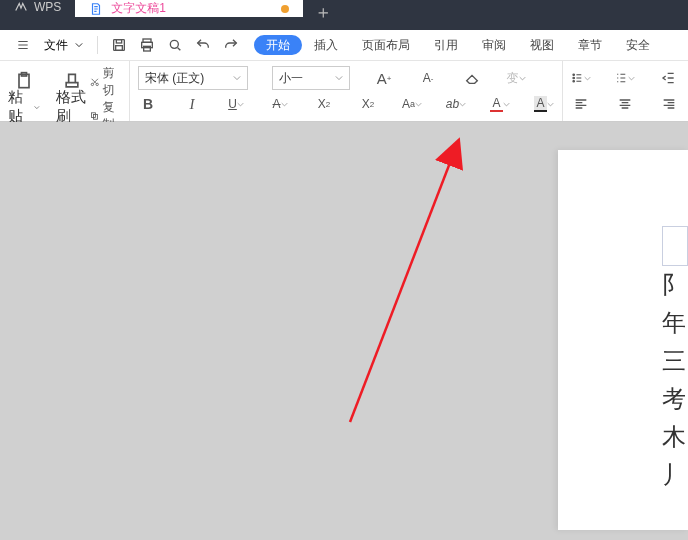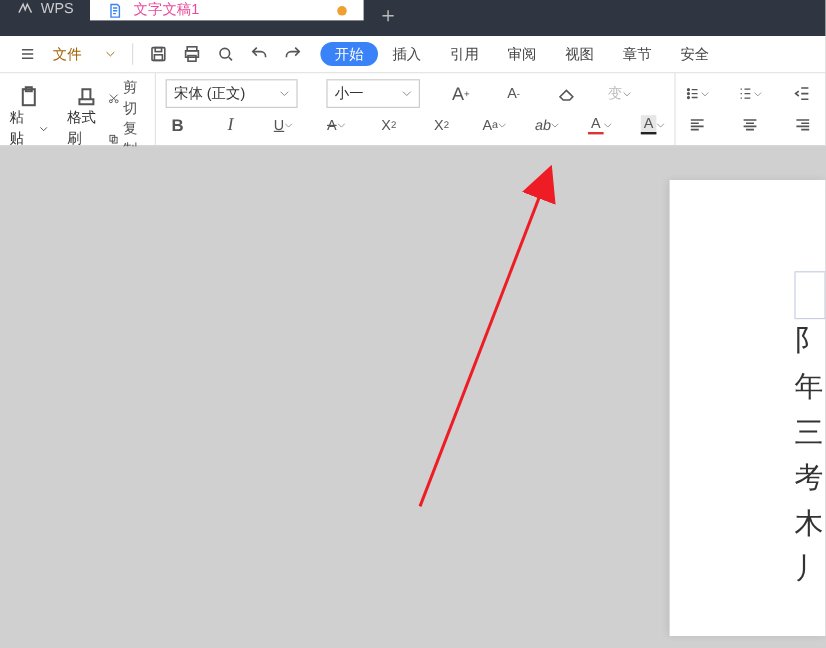--- a/index.html
+++ b/index.html
@@ -7,33 +7,33 @@
 .wps-logo{display:flex;align-items:center;padding:0 14px;color:#ccc;font-size:12px;gap:6px}
 .wps-logo svg{width:14px;height:14px}
 .tab{display:flex;align-items:center;background:#fff;padding:0 14px;gap:8px;position:relative;min-width:200px}
 .tab .doc-icon{width:14px;height:14px;color:#3a82f7}
 .tab .dirty-dot{width:8px;height:8px;border-radius:50%;background:#f0a030}
 .tab .tab-label{color:#ec4899;flex:1}
 .add-tab{display:flex;align-items:center;justify-content:center;width:40px;color:#bbb;font-size:18px}
 .menubar{height:30px;background:#fff;display:flex;align-items:center;padding:0 10px;gap:2px;border-bottom:1px solid #e5e5e5}
 .menu-burger{display:flex;align-items:center;gap:4px;padding:0 6px;color:#555}
 .menu-burger svg{width:14px;height:14px}
-.file-menu{display:flex;align-items:center;gap:20px;padding:0 6px;color:#a16207}
+.file-menu{display:flex;align-items:center;gap:7px;padding:0 6px;color:#000000}
 .file-menu svg{width:8px;height:8px}
 .vsep{width:1px;height:18px;background:#ddd;margin:0 6px}
 .qat{display:flex;align-items:center;gap:10px;padding:0 4px;color:#555}
 .qat-btn{display:flex;align-items:center;justify-content:center;width:18px;height:18px}
 .qat-btn svg{width:16px;height:16px}
 .ribbon-tabs{display:flex;align-items:center;gap:0;margin-left:8px}
 .ribbon-tab{padding:16px 12px;height:30px;display:flex;align-items:center;color:#444;cursor:pointer}
 .ribbon-tab.active{background:#3a82f7;color:#fff;border-radius:12px;height:20px;padding:0 12px}
 .ribbon{height:60px;background:#fff;border-bottom:1px solid #ccc;display:flex;align-items:stretch}
 .group{display:flex;border-right:1px solid #e3e3e3;padding:4px 8px;align-items:stretch}
 .stack{display:flex;flex-direction:column;justify-content:space-between}
-.biglabel{display:flex;align-items:center;gap:2px;font-size:12px;color:#333;height:20px}
+.biglabel{display:flex;align-items:center;gap:2px;font-size:15px;color:#333;height:20px}
 .biglabel svg{width:7px;height:7px}
 .vbtn{display:flex;flex-direction:column;align-items:center;justify-content:center;padding:0 6px;gap:2px}
 .vbtn svg{width:20px;height:20px;color:#555}
 .row{display:flex;align-items:center;gap:24px;height:26px}
 .small-btn{display:flex;align-items:center;gap:3px;color:#555;padding:0 2px}
 .small-btn svg{width:14px;height:14px}
 .sel{height:22px;border:1px solid #ccc;background:#fff;display:flex;align-items:center;padding:0 6px;gap:6px}
 .sel.font{width:96px}
 .sel.size{width:64px}
 .sel .caret{margin-left:auto}
@@ -127,20 +127,23 @@
       </span>
   </div>
   <div class="ribbon-tabs">
     <span class="ribbon-tab active">
         <span>开始</span>
       </span>
     <span class="ribbon-tab">
         <span>插入</span>
       </span>
     <span class="ribbon-tab">
+        <span>页面布局</span>
+      </span>
+    <span class="ribbon-tab">
         <span>引用</span>
       </span>
     <span class="ribbon-tab">
         <span>审阅</span>
       </span>
     <span class="ribbon-tab">
         <span>视图</span>
       </span>
     <span class="ribbon-tab">
         <span>章节</span>

